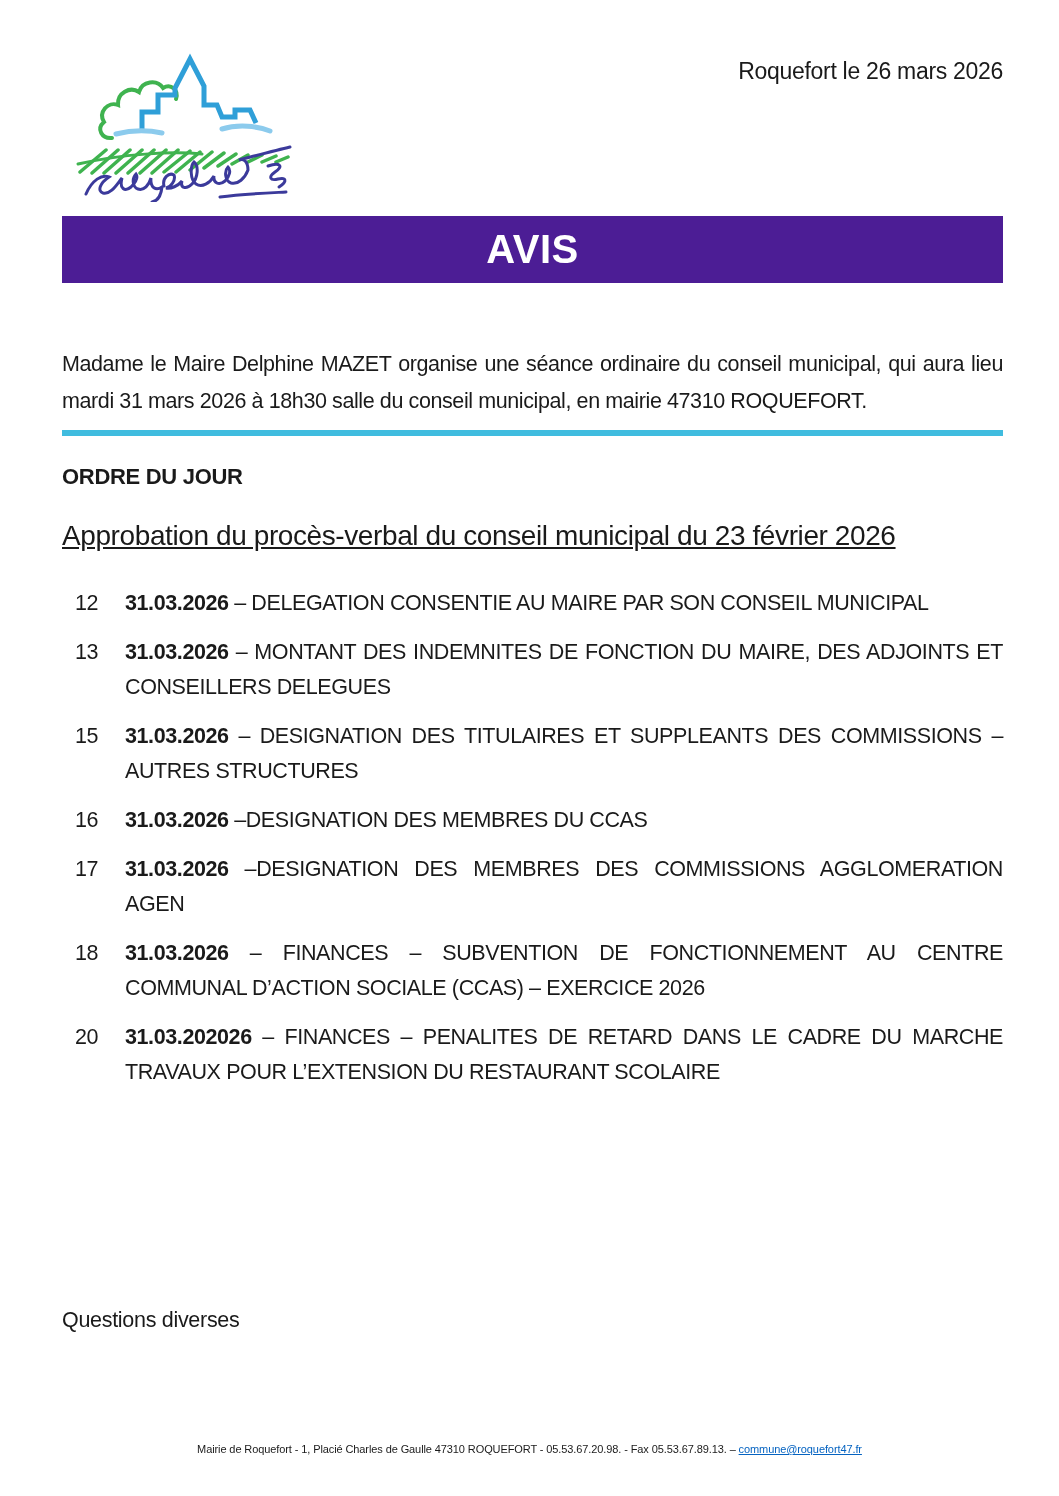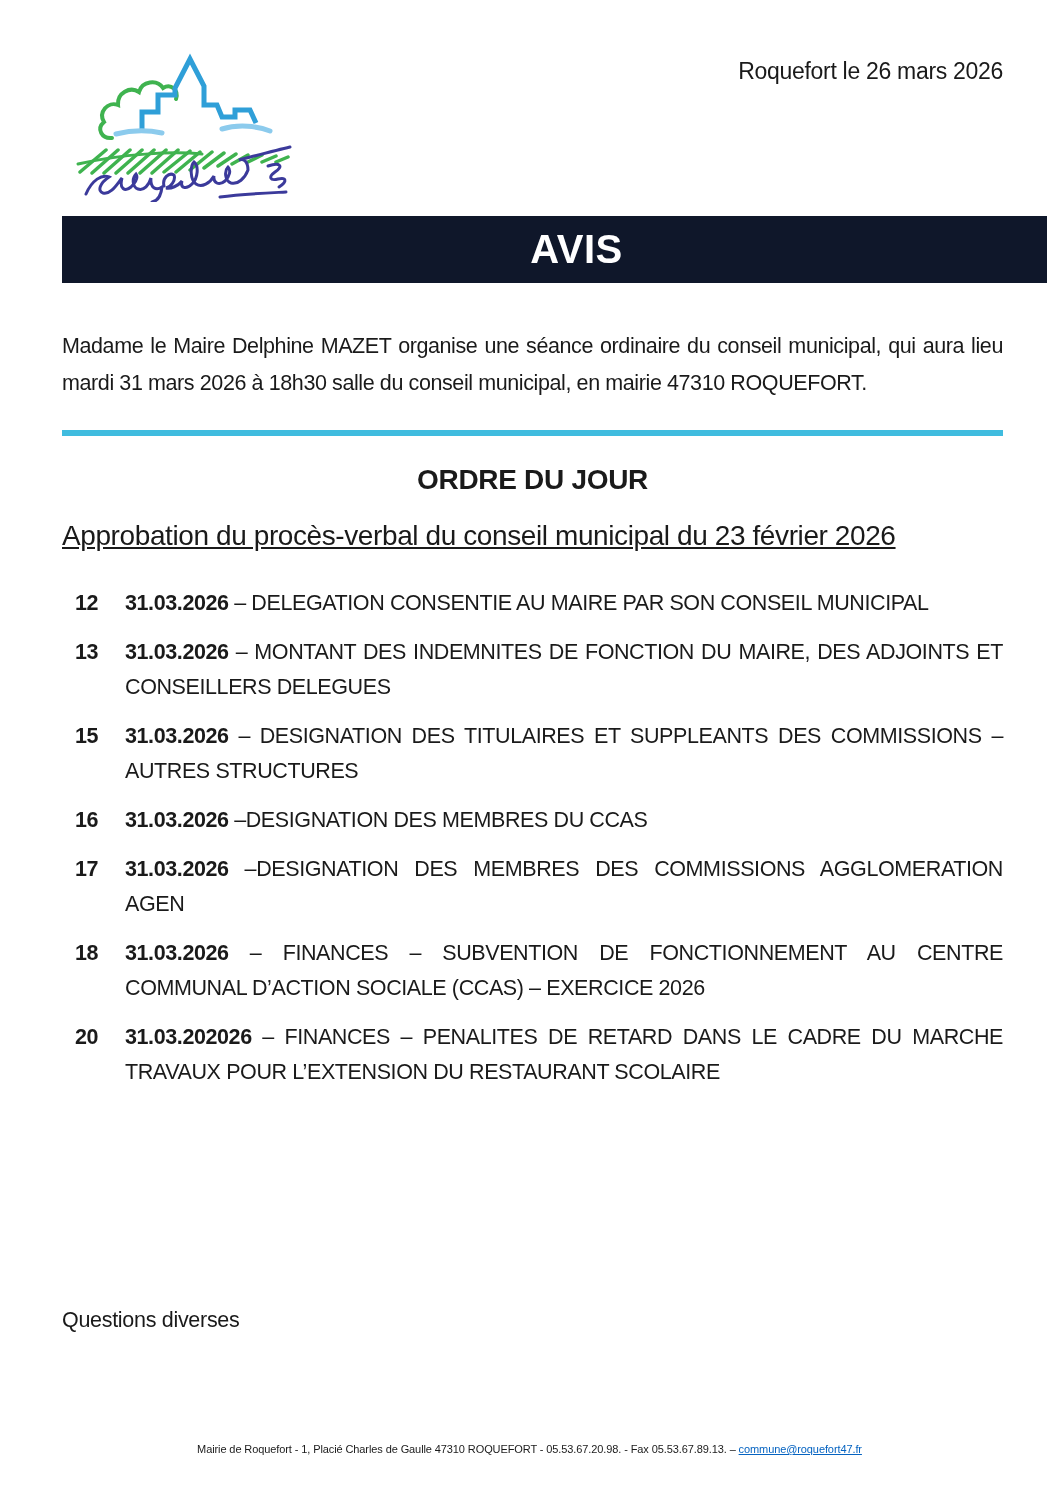--- a/index.html
+++ b/index.html
@@ -39,43 +39,42 @@
     justify-content: center;
   }
   .banner-title {
     color: #ffffff;
     font-weight: bold;
     font-size: 40px;
     letter-spacing: 0.5px;
   }
   .intro {
     position: absolute;
-    top: 306px;
+    top: 324px;
     left: 62px;
     width: 941px;
     font-size: 21.5px;
     line-height: 37px;
     text-align: justify;
     letter-spacing: -0.4px;
   }
   .rule {
     position: absolute;
     top: 430px;
     left: 62px;
     width: 941px;
     height: 6px;
   }
   .section-title {
     position: absolute;
     top: 464px;
     left: 62px;
     width: 941px;
-    text-align: center;
     font-weight: bold;
-    font-size: 28px;
+    font-size: 22px;
     letter-spacing: -0.3px;
   }
   .approval {
     position: absolute;
     top: 520px;
     left: 62px;
     width: 941px;
     font-size: 28px;
     letter-spacing: -0.4px;
     text-decoration: underline;
@@ -95,21 +94,21 @@
     margin-bottom: 14px;
     font-size: 21.5px;
     line-height: 35px;
     text-align: justify;
     letter-spacing: -0.4px;
   }
   .agenda-num {
     position: absolute;
     left: 13px;
     top: 0;
-    font-weight: bold;
+    font-weight: normal;
   }
   .agenda-date { font-weight: bold; }
   .questions {
     position: absolute;
     top: 1308px;
     left: 62px;
     font-size: 21.5px;
     letter-spacing: -0.3px;
   }
   .footer {
@@ -145,21 +144,21 @@
       <path d="M6,114 C50,104 100,101 130,104" stroke="#3fb34f" stroke-width="3" stroke-linecap="round" fill="none"></path>
 
       <path d="M14,144 C20,130 30,124 37,127 C28,133 25,141 31,143 C39,145 45,134 50,128 C47,139 53,142 59,137 C64,132 66,127 64,124 C60,128 60,137 66,139 C72,141 77,135 79,128 C78,138 84,141 90,137 C89,146 86,151 80,152 M92,136 C90,128 97,122 102,125 C104,130 99,137 94,138 C99,139 106,136 110,131 C108,138 114,140 120,134 C126,128 127,116 122,112 C118,116 118,130 124,134 C130,138 138,133 142,126 C141,133 147,136 153,131 C158,126 159,120 156,117 C152,121 153,131 159,133 C166,135 173,128 176,120 C176,112 172,108 167,110 C190,104 205,100 218,97" stroke="#3b3a9b" stroke-width="3" stroke-linecap="round" fill="none"></path>
       <path d="M196,116 C208,112 212,116 203,122 C196,127 198,131 206,129 C214,127 216,131 207,137" stroke="#3b3a9b" stroke-width="3" stroke-linecap="round" fill="none"></path>
       <path d="M148,147 C170,144 195,143 214,142" stroke="#3b3a9b" stroke-width="3" stroke-linecap="round" fill="none"></path>
     </svg>
   </div>
 
   <div class="date-line">Roquefort le 26 mars 2026</div>
 
-  <div class="banner" style="background:#0f172a;padding-left:44px;">
+  <div class="banner" style="background:#4c1d95;">
     <span class="banner-title">AVIS</span>
   </div>
 
   <p class="intro">Madame le Maire Delphine MAZET organise une séance ordinaire du conseil municipal, qui aura lieu mardi 31 mars 2026 à 18h30 salle du conseil municipal, en mairie 47310 ROQUEFORT.</p>
 
   <div class="rule" style="background:#40bcdf;"></div>
 
   <div class="section-title">ORDRE DU JOUR</div>
 
   <div class="approval">Approbation du procès-verbal du conseil municipal du 23 février 2026</div>

